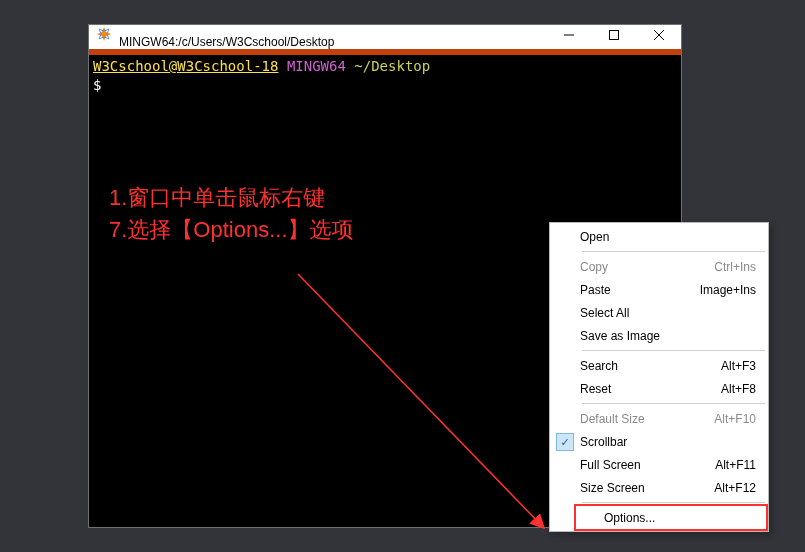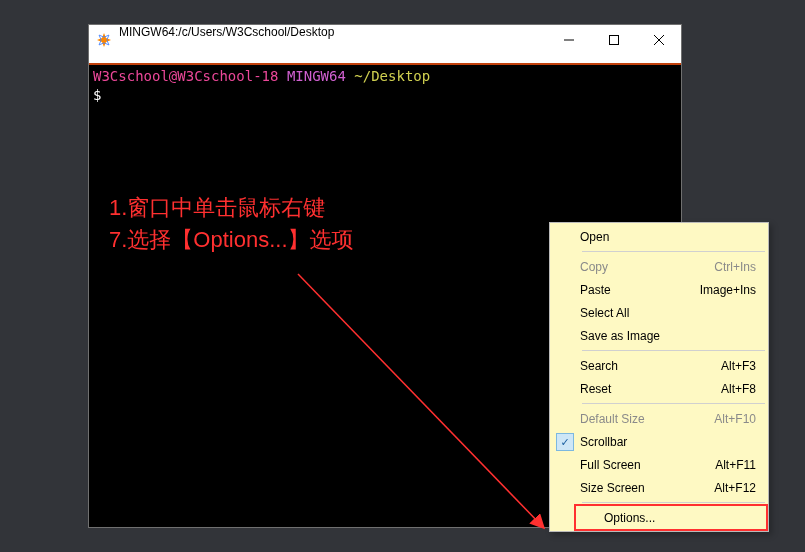--- a/index.html
+++ b/index.html
@@ -14,25 +14,25 @@
   .window {
     position: absolute;
     left: 88px; top: 24px;
     width: 594px; height: 504px;
     background: #fff;
     border: 1px solid #707070;
     display: flex;
     flex-direction: column;
   }
   .titlebar {
-    height: 40px;
+    height: 30px;
     display: flex;
-    align-items: flex-start;
+    align-items: flex-end;
     background: #fff;
-    border-bottom: 2px solid #c2410c;
+    border-bottom: 6px solid #c2410c;
   }
   .titlebar .icon {
     width: 30px; height: 30px;
     display: flex; align-items: center; justify-content: center;
   }
   .titlebar .title {
     flex: 1;
     font-size: 12px;
     color: #000;
   }
@@ -44,38 +44,38 @@
   .terminal {
     flex: 1;
     background: #000;
     padding: 2px 4px;
     font-family: Consolas, monospace;
     font-size: 14px;
     line-height: 1.35;
     color: #fff;
     position: relative;
   }
-  .term-line1 .user  { color: #ec4899; }
+  .term-line1 .user  { color: #fde047; text-decoration: underline; }
   .term-line1 .host  { color: #d060d0; }
   .term-line1 .path  { color: #d0d050; }
   .term-line1 .sep   { color: #fff; }
   .term-line2 { color: #fff; }
   .annotation {
     position: absolute;
     left: 20px; top: 127px;
     color: #ff3030;
     font-family: "Microsoft YaHei", sans-serif;
     font-size: 22px;
     line-height: 1.45;
   }
   .ctxmenu {
     position: absolute;
     left: 549px; top: 222px;
     width: 220px;
-    background: #fef9c3;
+    background: #ffffff;
     border: 1px solid #bababa;
     box-shadow: 3px 3px 6px rgba(0,0,0,0.25);
     padding: 2px;
   }
   .ctxitem {
     display: flex;
     align-items: center;
     height: 23px;
     padding: 0 10px 0 28px;
     position: relative;

